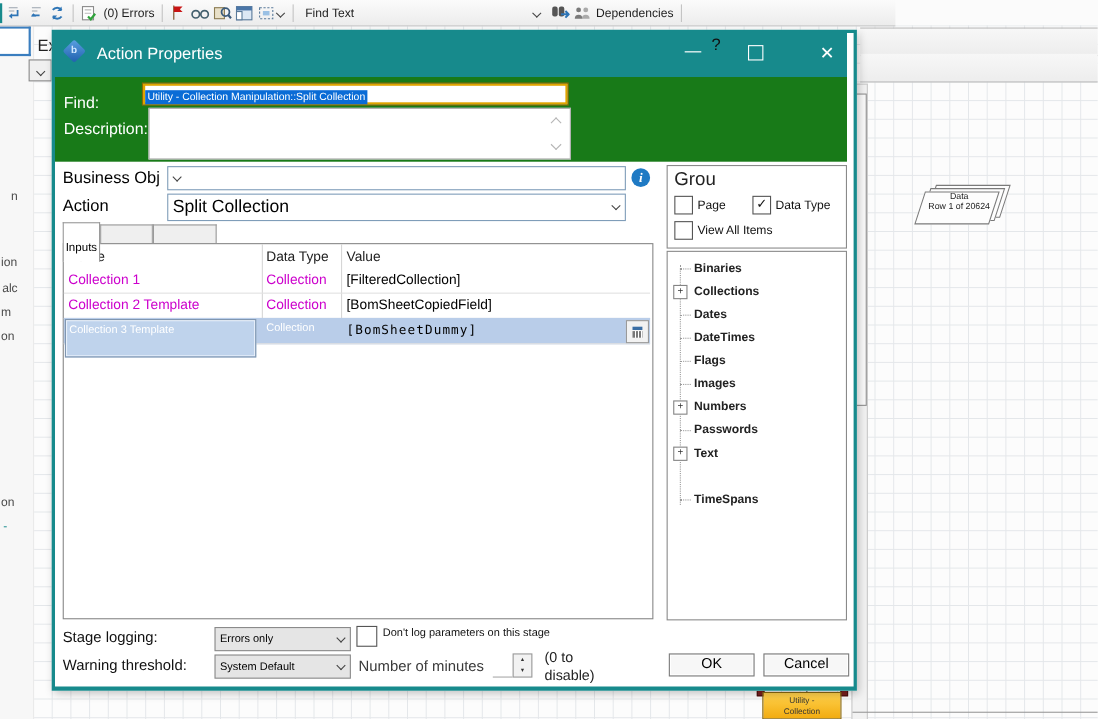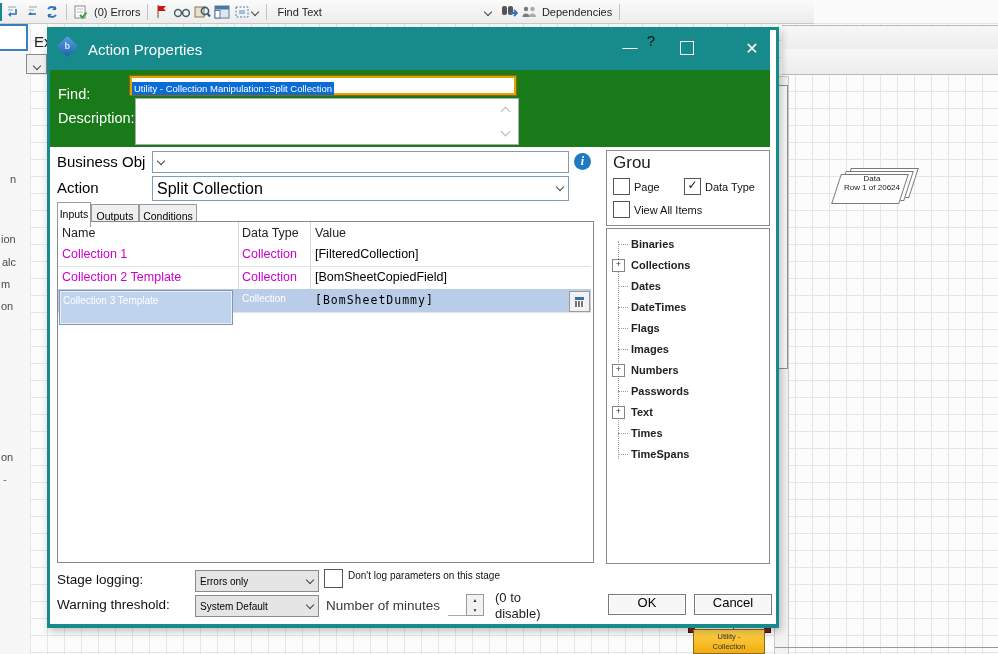--- a/index.html
+++ b/index.html
@@ -49,21 +49,21 @@
   
   .combo{position:absolute;background:#FFF;border:1px solid #7F9DB9;display:flex;align-items:center;}
   .combo .txt{flex:1;padding-left:4px;white-space:nowrap;overflow:hidden;}
   .combo .arrow{width:16px;display:flex;align-items:center;justify-content:center;}
   .combo-gray{position:absolute;background:#e5e5e5;border:1px solid #8A8A8A;display:flex;align-items:center;font-size:10px;}
   .combo-gray .txt{flex:1;padding-left:4px;}
   .combo-gray .arrow{width:16px;display:flex;align-items:center;justify-content:center;}
   .info-circle{position:absolute;width:17px;height:17px;border-radius:50%;background:#1F7AC4;color:#FFF;
                font-size:12px;font-weight:bold;text-align:center;line-height:17px;font-family:"Liberation Serif",serif;font-style:italic;}
   
-  .tab{position:absolute;font-size:10.5px;text-align:center;border:1px solid #9A9A9A;border-bottom:none;padding-top:5px;}
+  .tab{position:absolute;font-size:10.5px;text-align:center;border:1px solid #9A9A9A;border-bottom:none;padding-top:16px;}
   .tab.active{background:#FFF;z-index:2;}
   .tab.inactive{background:#EFEFEF;}
   
   .ptable{left:7px;top:191px;width:535px;height:340px;border:1px solid #888;background:#FFF;}
   .th{position:absolute;font-size:12.5px;color:#222;}
   .col-line{position:absolute;top:0;width:1px;background:#D6D6D6;}
   .trow{position:absolute;left:0;width:533px;height:23px;border-bottom:1px solid #E2E2E2;}
   .magenta{color:#CC00CC;}
   .cell{position:absolute;font-size:12.5px;white-space:nowrap;}
   .row-sel{background:#B9CDE9;}
@@ -344,24 +344,20 @@
         <span class="tlabel">Numbers</span>
       </div>
     <div class="titem" style="top:153px;">
         <span class="tdash"></span>
         <span class="tlabel">Passwords</span>
       </div>
     <div class="titem" style="top:174px;">
         <span class="texp">+</span>
         <span class="tlabel">Text</span>
       </div>
-    <div class="titem" style="top:195px;">
-        <span class="tdash"></span>
-        <span class="tlabel">Times</span>
-      </div>
     <div class="titem" style="top:216px;">
         <span class="tdash"></span>
         <span class="tlabel">TimeSpans</span>
       </div>
   </div>
 
   <span class="blabel" style="left:7px;top:542px;">Stage logging:</span>
   <div class="combo-gray" style="left:145px;top:540px;width:122px;height:20px;">
     <span class="txt">Errors only</span>
     <span class="arrow">

